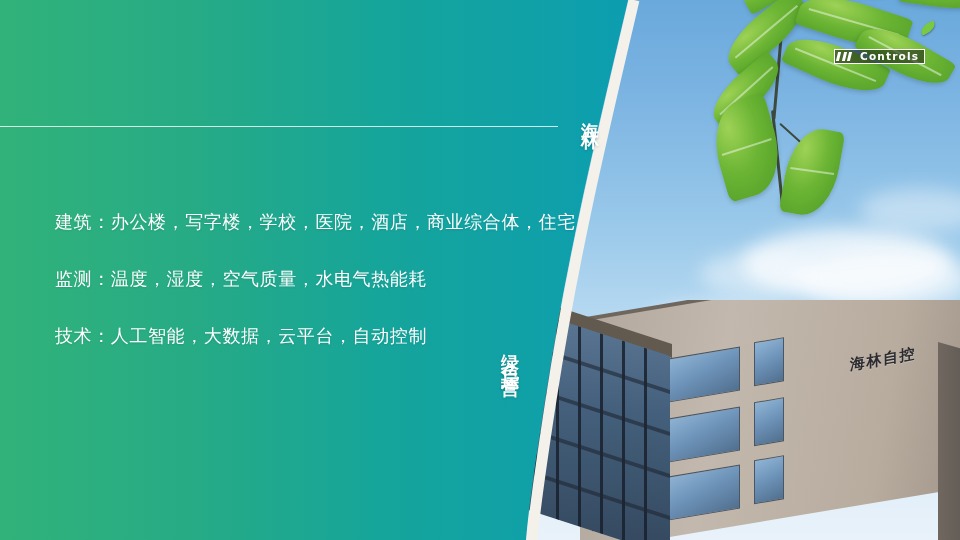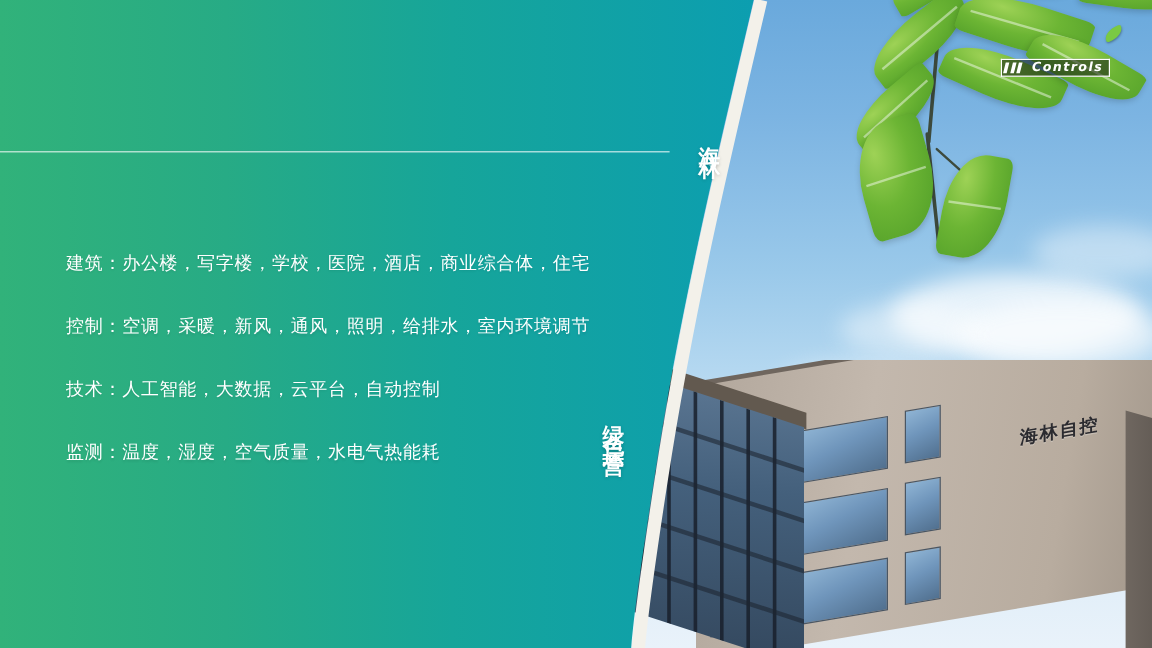--- a/index.html
+++ b/index.html
@@ -169,21 +169,21 @@
     width: 558px; height: 1px;
     background: rgba(255,255,255,.78);
   }
   .bullets {
     position: absolute;
     left: 55px; top: 208px;
     width: 470px;
   }
   .bullet {
     color: #ffffff;
-    font-size: 15px;
+    font-size: 18px;
     line-height: 1.5;
     letter-spacing: .6px;
     margin-bottom: 30px;
     white-space: nowrap;
     text-shadow: 0 1px 2px rgba(0,0,0,.10);
   }
   .bullet:last-child { margin-bottom: 0; }
 
   .vtext {
     position: absolute;
@@ -249,21 +249,20 @@
     transform: skewX(-14deg);
   }
   .logo-sub-text {
     background: rgba(20,28,20,.55);
     border: 1.5px solid #fff;
     border-left: none;
     box-sizing: border-box;
     color: #ffffff;
     font-size: 10.5px;
     font-weight: 700;
-    font-style: italic;
     letter-spacing: 1.2px;
     padding: 0 5px;
     display: flex;
     align-items: center;
     line-height: 1;
   }
 </style>
 </head>
 <body>
 
@@ -345,23 +344,22 @@
       </linearGradient>
     </defs>
     <path d="M0,0 L628,0 C600,120 568,250 545,400 C535,465 529,505 526,540 L0,540 Z" fill="url(#tealGrad)"></path>
     <path d="M634,0 C606,120 574,250 551,400 C541,465 535,505 532,540" fill="none" stroke="#f3f1ea" stroke-width="11"></path>
   </svg>
 
   <div class="content">
     <div class="rule"></div>
     <div class="bullets">
       <div class="bullet">建筑：办公楼，写字楼，学校，医院，酒店，商业综合体，住宅</div>
-      <div class="bullet">控制：空调，采暖，新风，通风，照明，给排水，室内环境调节</div>
+      <div class="bullet">监测：温度，湿度，空气质量，水电气热能耗</div>
       <div class="bullet">技术：人工智能，大数据，云平台，自动控制</div>
-      <div class="bullet">监测：温度，湿度，空气质量，水电气热能耗</div>
     </div>
   </div>
 
   <div class="vtext top">海林</div>
   <div class="vtext bottom">绿色运营</div>
 
   <div class="logo">
     <div class="logo-leaf"></div>
     <div class="logo-sub">
       <span class="logo-bars">

